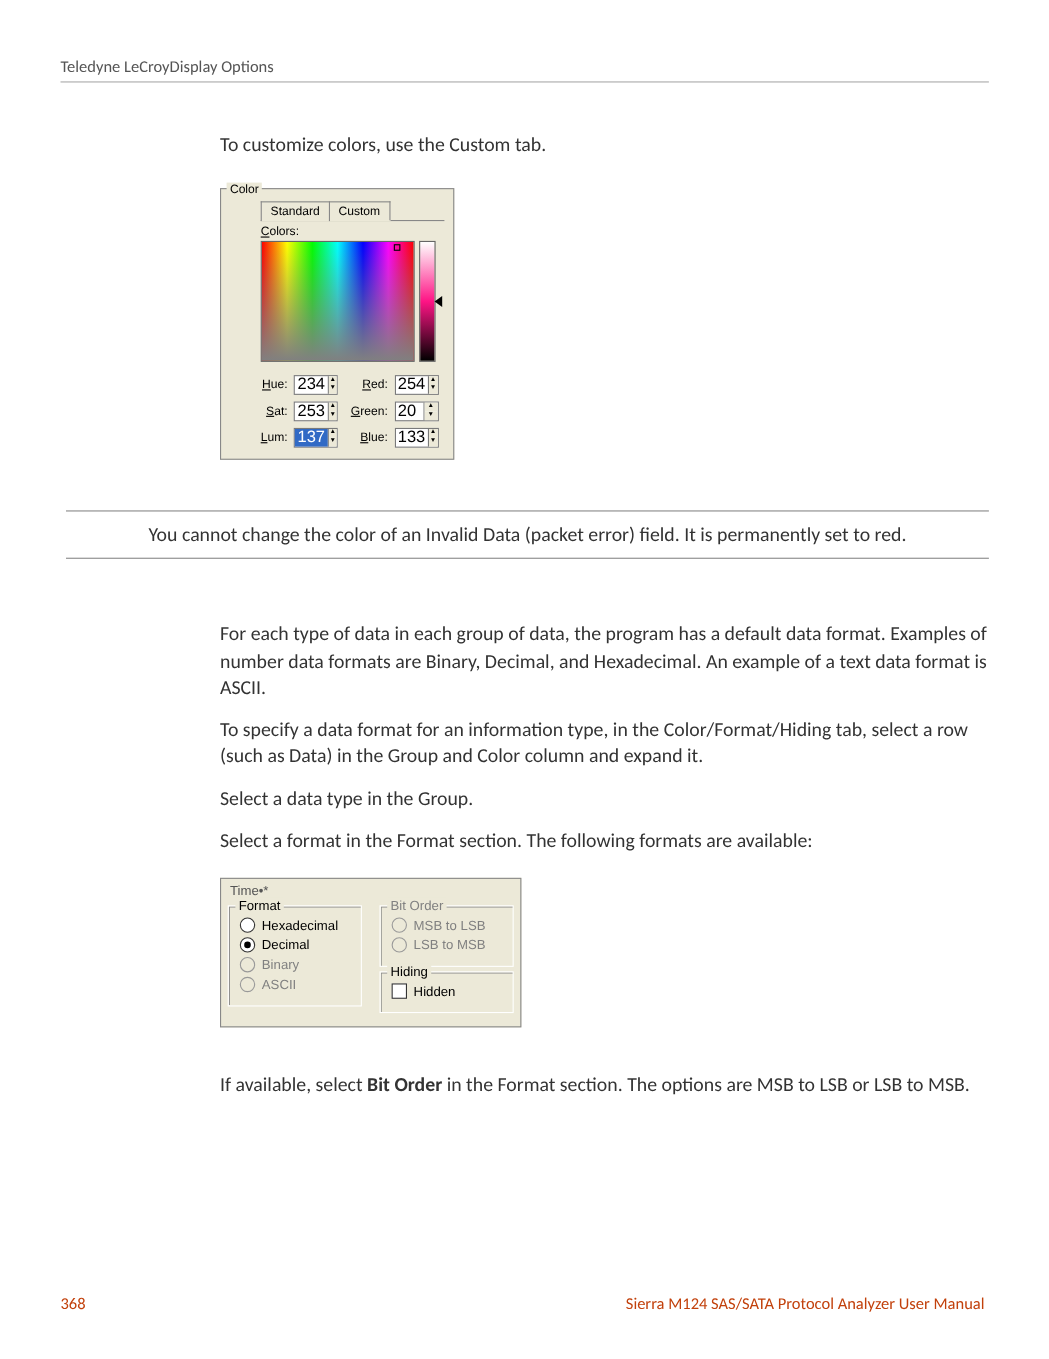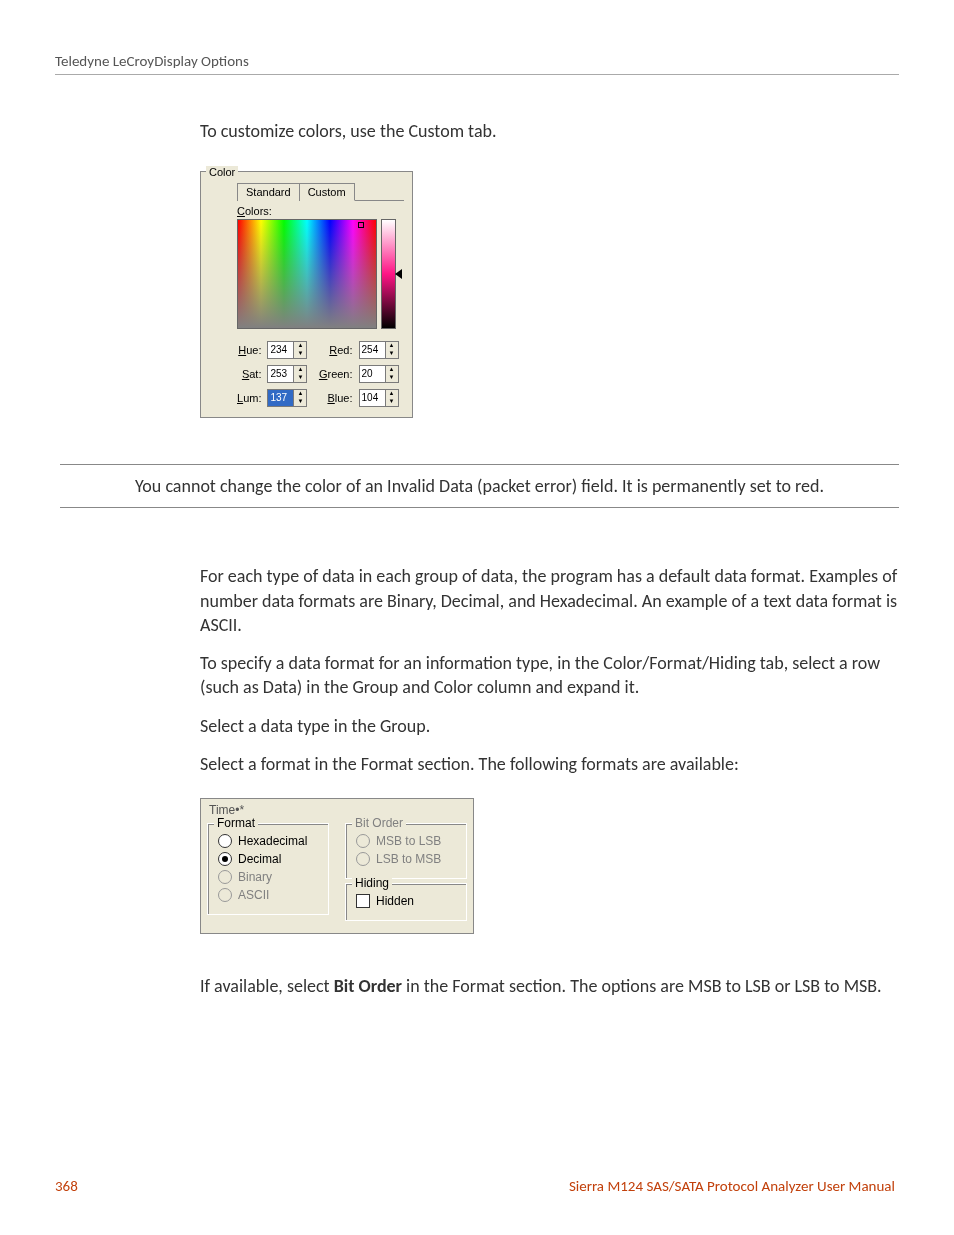--- a/index.html
+++ b/index.html
@@ -130,21 +130,21 @@
     display: flex;
     align-items: stretch;
     width: 40px;
     height: 18px;
     border: 1px solid #7a7a7a;
     background: #fff;
     box-sizing: border-box;
   }
   .spin .val {
     flex: 1;
-    font-size: 10px;
+    font-size: 15px;
     padding: 1px 2px;
     line-height: 14px;
   }
   .spin .val.sel { background: #316ac5; color: #fff; }
   .spin .btns {
     width: 12px;
     display: flex;
     flex-direction: column;
     border-left: 1px solid #7a7a7a;
   }
@@ -292,21 +292,21 @@
           <span class="slabel"><span class="u">L</span>um:</span>
           <div class="spin">
             <span class="val sel">137</span>
             <span class="btns">
                 <div></div>
                 <div></div>
               </span>
           </div>
           <span class="slabel"><span class="u">B</span>lue:</span>
           <div class="spin">
-            <span class="val">104</span>
+            <span class="val">133</span>
             <span class="btns">
                 <div></div>
                 <div></div>
               </span>
           </div>
         </div>
       </div>
     </div>
 
     <div class="notebox">

